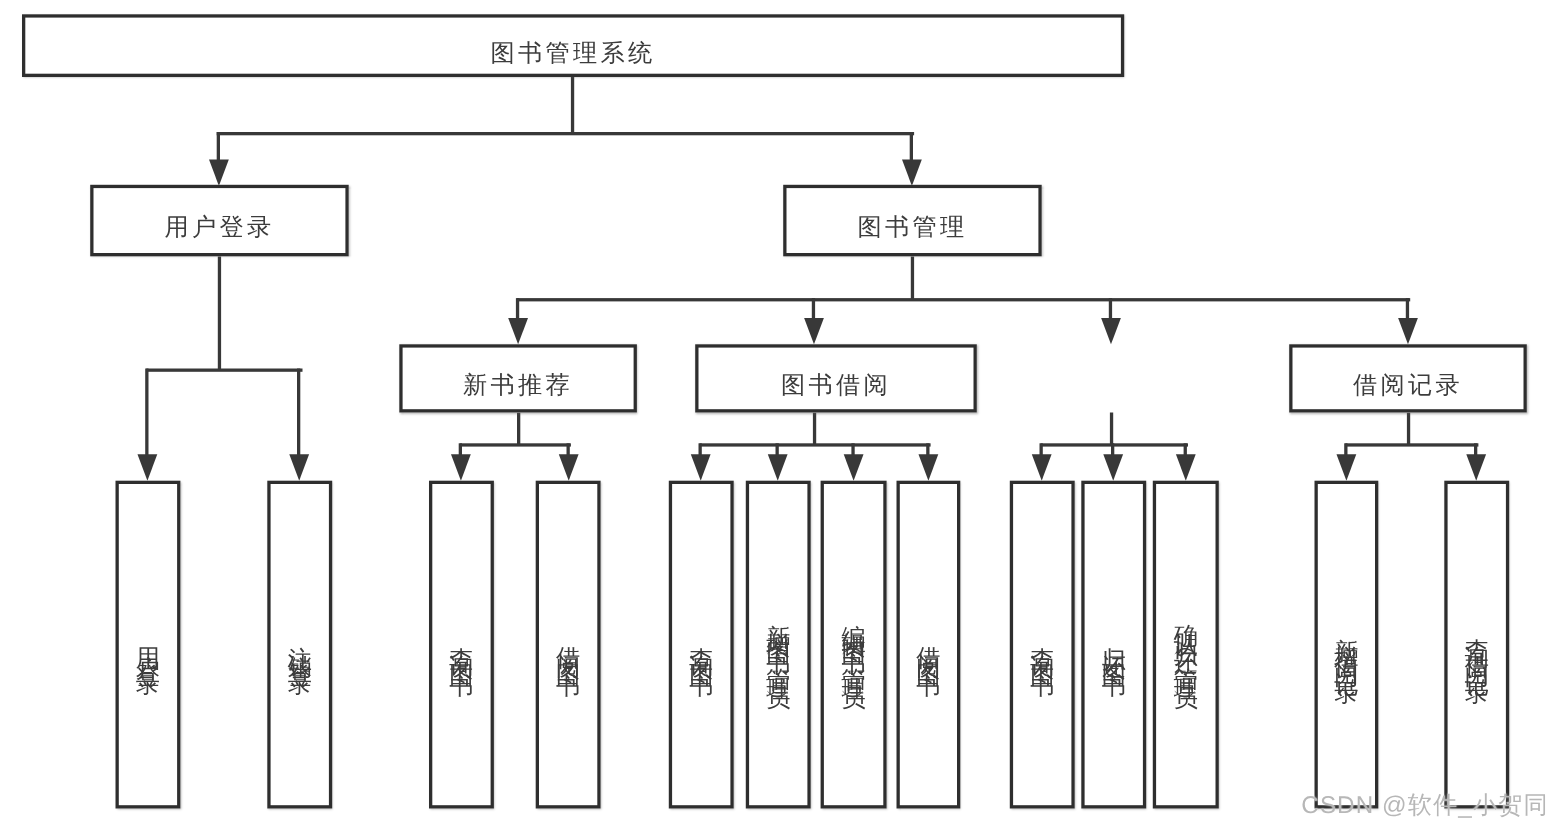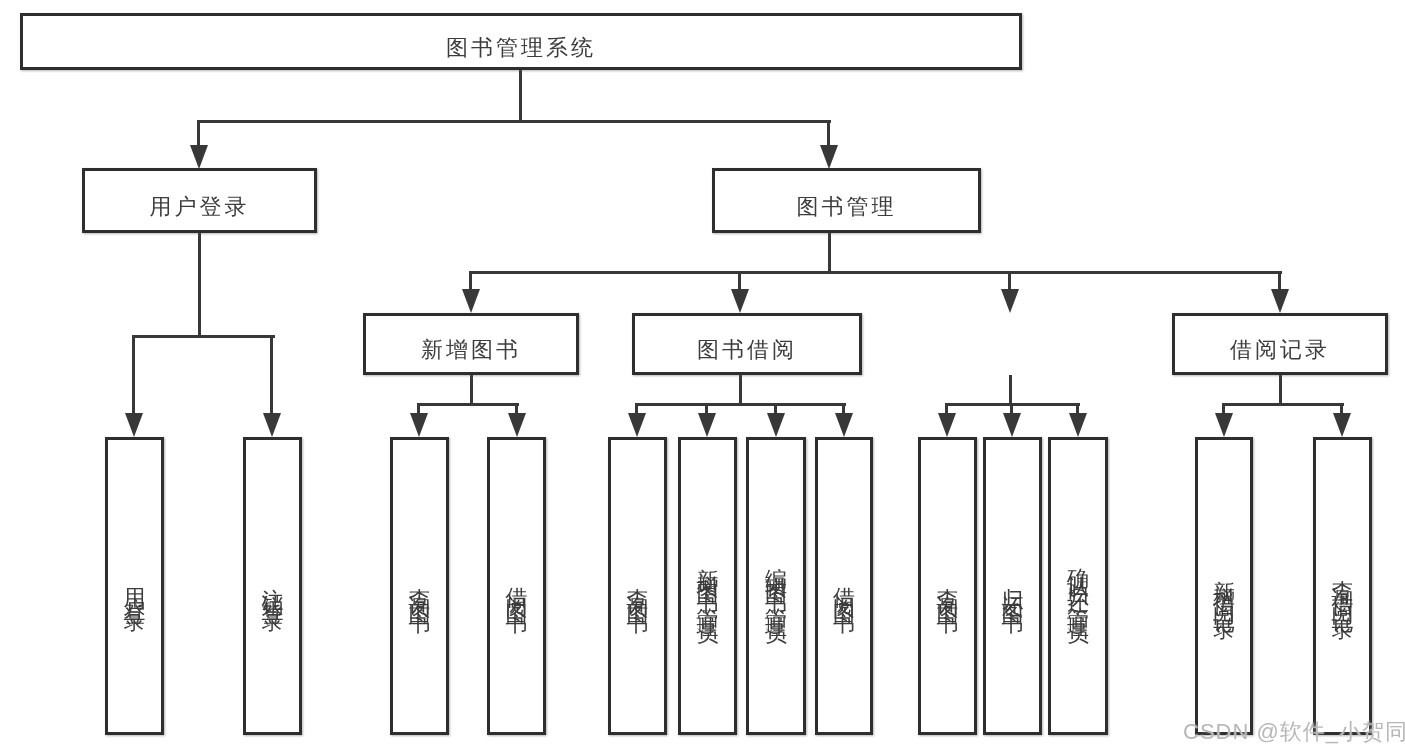--- a/index.html
+++ b/index.html
@@ -77,40 +77,40 @@
   </div>
 
   <div class="vline" style="left:519px;top:70px;height:51px"></div>
   <div class="hline" style="left:197px;top:120px;width:634px"></div>
   <div class="arrow" style="left:190px;top:120px;height:49px"></div>
   <div class="arrow" style="left:820px;top:120px;height:49px"></div>
 
   <div class="node hbox" style="left:82px;top:168px;width:235px;height:65px">
     <span>用户登录</span>
   </div>
-  <div class="node hbox" style="left:712px;top:168px;width:269px;height:65px">
+  <div class="node hbox" style="left:712px;top:168px;width:235px;height:65px">
     <span>图书管理</span>
   </div>
 
   <div class="vline" style="left:198px;top:233px;height:103px"></div>
   <div class="hline" style="left:133px;top:335px;width:142px"></div>
   <div class="arrow" style="left:125px;top:335px;height:102px"></div>
   <div class="arrow" style="left:263px;top:335px;height:102px"></div>
 
   <div class="vline" style="left:828px;top:233px;height:40px"></div>
   <div class="hline" style="left:470px;top:271px;width:812px"></div>
   <div class="arrow" style="left:462px;top:271px;height:42px"></div>
   <div class="arrow" style="left:731px;top:271px;height:42px"></div>
   <div class="arrow" style="left:1001px;top:271px;height:42px"></div>
   <div class="arrow" style="left:1271px;top:271px;height:42px"></div>
 
   <div class="node hbox" style="left:363px;top:313px;width:216px;height:62px">
-    <span>新增图书</span>
+    <span>新书推荐</span>
   </div>
-  <div class="node hbox" style="left:632px;top:313px;width:230px;height:62px">
+  <div class="node hbox" style="left:632px;top:313px;width:256px;height:62px">
     <span>图书借阅</span>
   </div>
   <div class="node hbox" style="left:1172px;top:313px;width:216px;height:62px">
     <span>借阅记录</span>
   </div>
 
   <div class="vline" style="left:470px;top:375px;height:30px"></div>
   <div class="hline" style="left:418px;top:403px;width:101px"></div>
   <div class="arrow" style="left:410px;top:403px;height:34px"></div>
   <div class="arrow" style="left:508px;top:403px;height:34px"></div>

